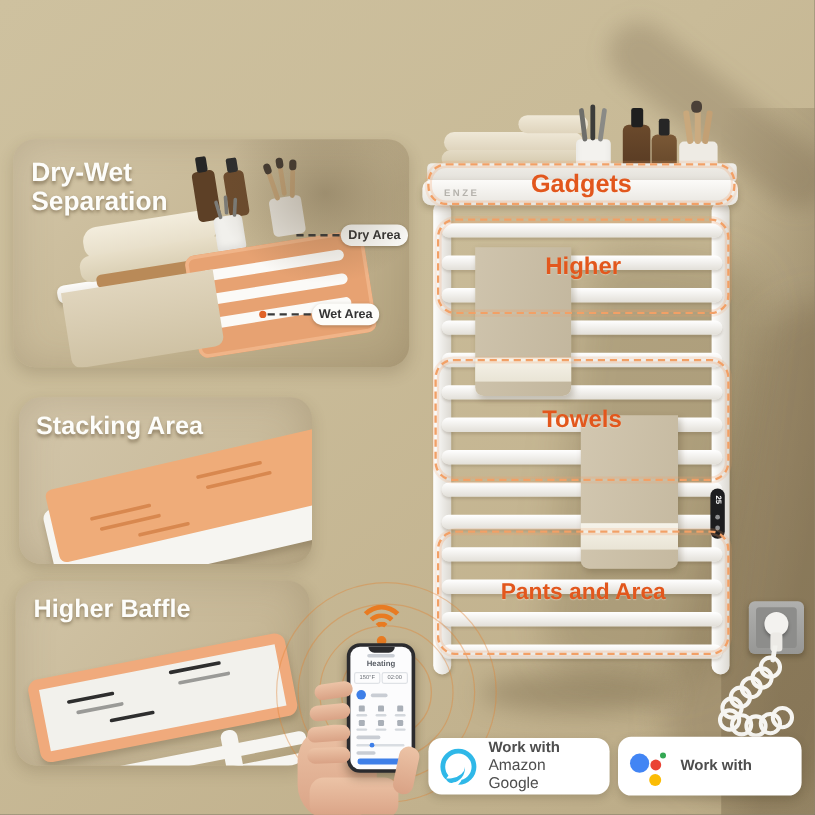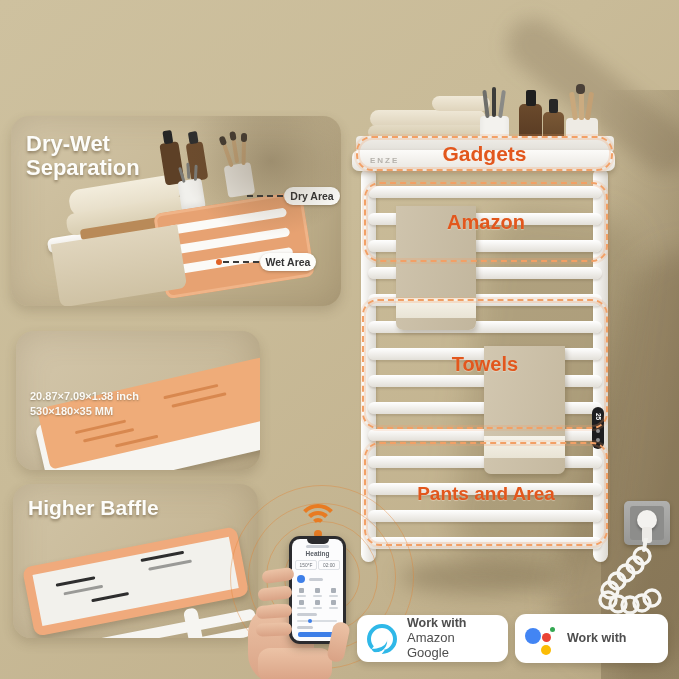--- a/index.html
+++ b/index.html
@@ -207,23 +207,22 @@
   <div class="panel panel2">
     <div class="p2-group">
       <div class="p2-white"></div>
       <div class="p2-orange"></div>
       <div class="p2-slot" style="left:34px;top:30px;width:52px;"></div>
       <div class="p2-slot" style="left:40px;top:40px;width:52px;"></div>
       <div class="p2-slot" style="left:128px;top:16px;width:56px;"></div>
       <div class="p2-slot" style="left:134px;top:26px;width:56px;"></div>
       <div class="p2-slot" style="left:70px;top:52px;width:44px;"></div>
     </div>
-    <div class="dims">
-      <div>20.87×7.09×1.38 inch</div>
-      <div>530×180×35 MM</div>
+    <div class="panel-title" style="left:14px;top:14px;font-size:21px;">
+      <div>Stacking Area</div>
     </div>
   </div>
 
   <div class="panel panel3">
     <div class="p3-group">
       <div class="p3-frame"></div>
       <div class="p3-slot" style="left:30px;top:22px;width:40px;background:#2e2e2e;"></div>
       <div class="p3-slot" style="left:36px;top:32px;width:40px;background:#9a9a97;"></div>
       <div class="p3-slot" style="left:118px;top:14px;width:44px;background:#2e2e2e;"></div>
       <div class="p3-slot" style="left:124px;top:24px;width:44px;background:#9a9a97;"></div>
@@ -290,23 +289,23 @@
     <div class="ctrl">
       <div class="num">25</div>
       <div class="dot" style="top:22px;"></div>
       <div class="dot" style="top:31px;"></div>
     </div>
 
     <div class="zone" style="left:356px;top:136px;width:257px;height:35px;">
       <span class="zone-label" style="font-size:21px;">Gadgets</span>
     </div>
     <div class="zone" style="left:364px;top:182px;width:244px;height:80px;">
-      <span class="zone-label">Amazon</span>
-    </div>
-    <div class="zone" style="left:362px;top:299px;width:246px;height:130px;">
+      <span class="zone-label">Higher</span>
+    </div>
+    <div class="zone" style="left:362px;top:299px;width:246px;height:102px;">
       <span class="zone-label">Towels</span>
     </div>
     <div class="zone" style="left:364px;top:442px;width:244px;height:104px;">
       <span class="zone-label" style="font-size:19px;">Pants and Area</span>
     </div>
   </div>
 
   <div class="outlet">
     <div class="inner"></div>
     <div class="plug"></div>

